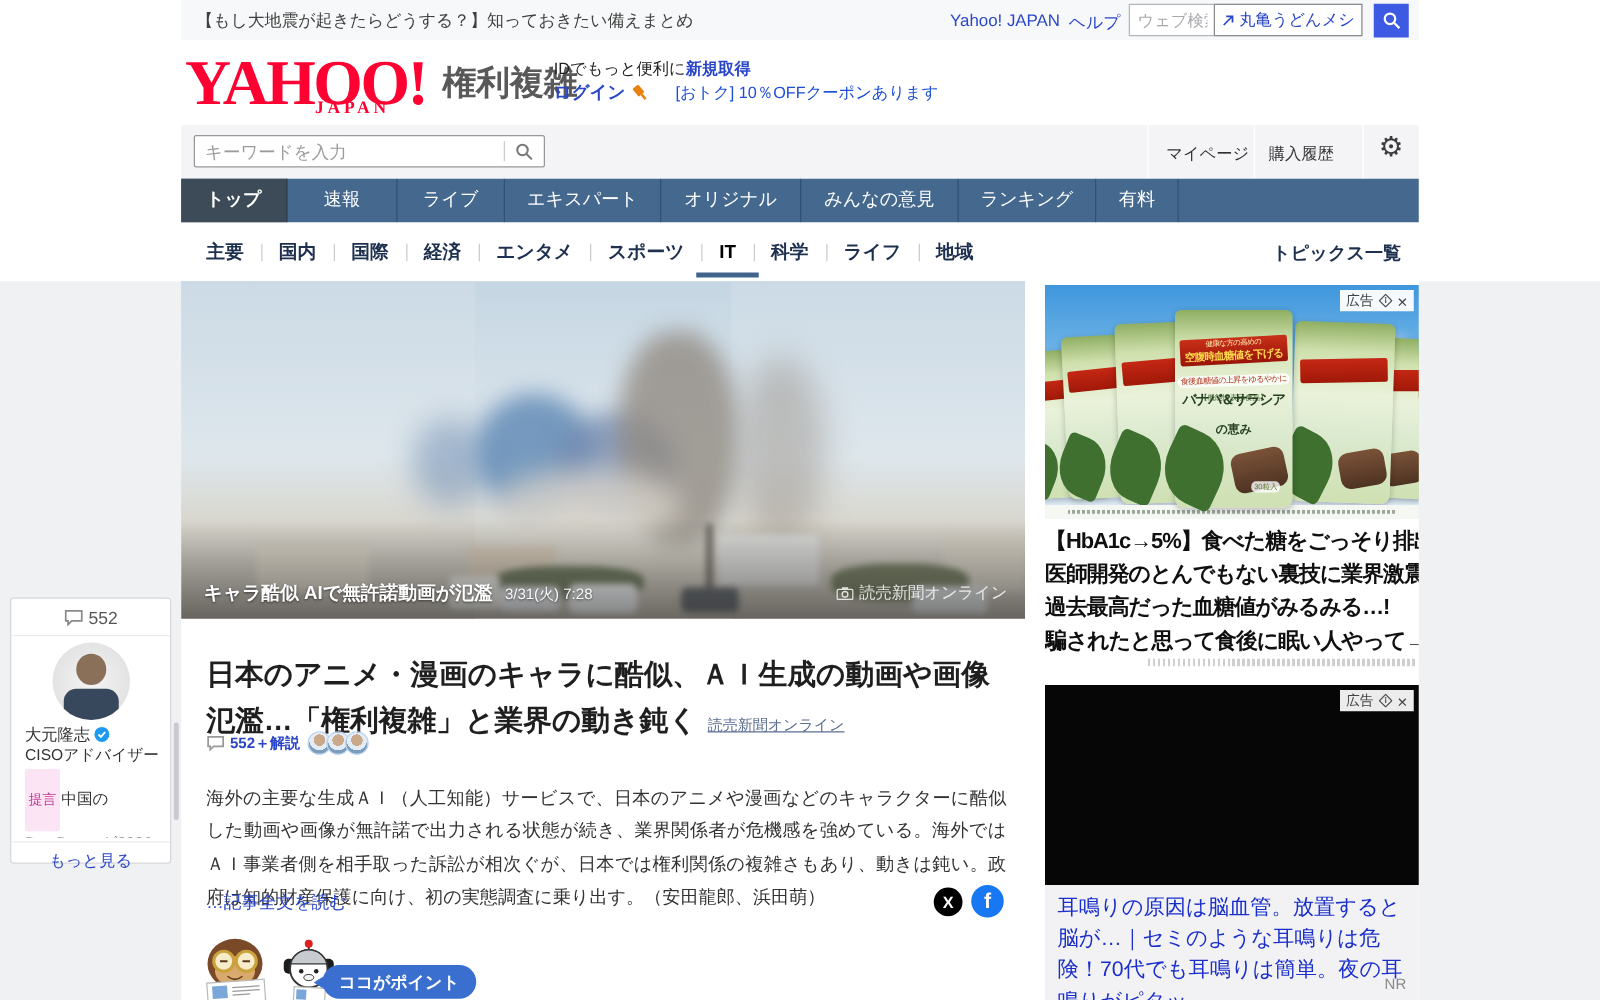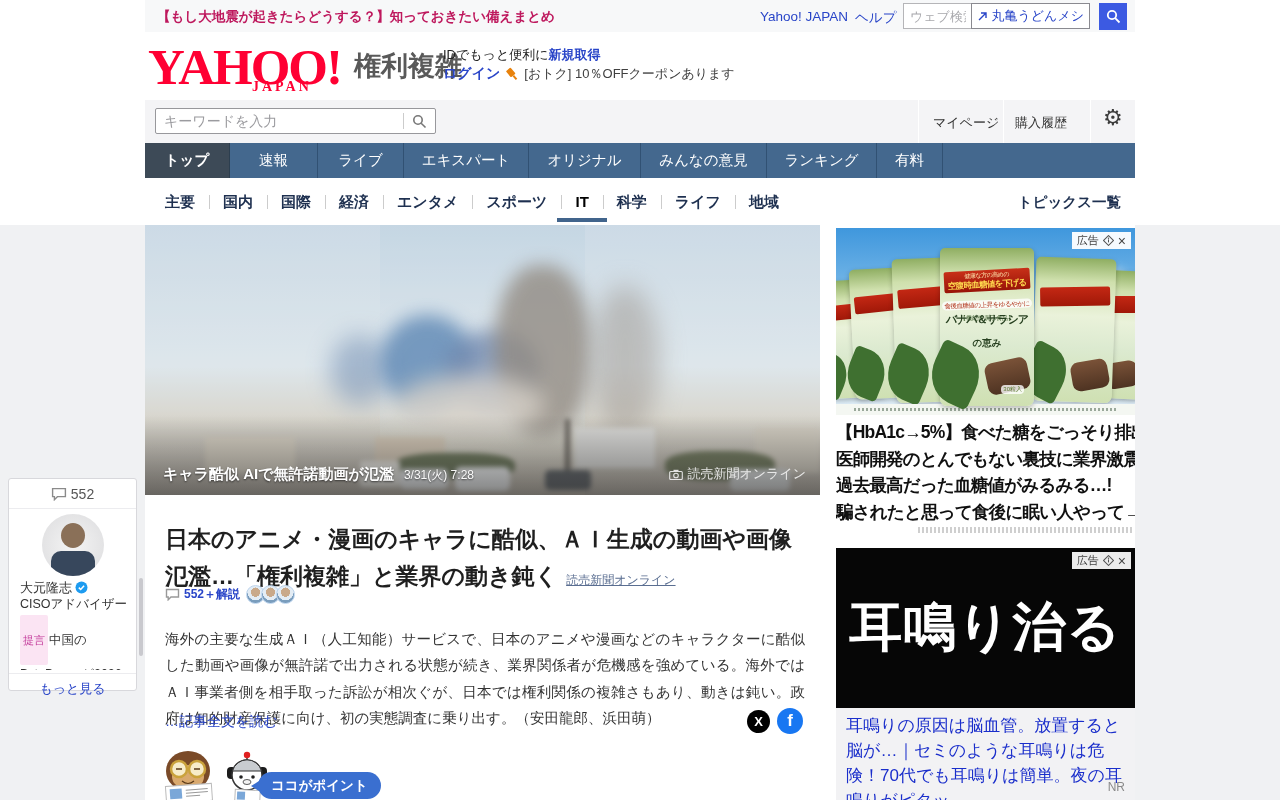--- a/index.html
+++ b/index.html
@@ -6,38 +6,38 @@
   body { margin:0; font-family:"Liberation Sans","DejaVu Sans",sans-serif; background:#fff; }
   .page { position:relative; width:1280px; height:800px; overflow:hidden; background:#fff; }
 
   
   .margin-bg { position:absolute; top:225px; height:575px; background:#f0f1f3; }
   .margin-bg.l { left:0; width:145px; }
   .margin-bg.r { left:1135px; width:145px; }
 
   
   .topstrip { position:absolute; left:145px; top:0; width:990px; height:32px; background:#f7f8f9; }
-  .announce { position:absolute; left:12px; top:8px; font-size:13.5px; font-weight:bold; color:#be185d; cursor:pointer; }
+  .announce { position:absolute; left:12px; top:8px; font-size:13.5px; font-weight:normal; color:#404040; cursor:pointer; }
   .yj-link { position:absolute; left:615px; top:9px; font-size:13.5px; color:#2945c8; cursor:pointer; }
   .help-link { position:absolute; left:710px; top:9px; font-size:13.5px; color:#2945c8; cursor:pointer; }
   .websearch { position:absolute; left:758px; top:3px; width:187px; height:26px; background:#fff; border:1px solid #b5b5b8; display:flex; align-items:stretch; }
   .ws-input { flex:1; border:none; outline:none; font-size:13px; color:#333; padding:0 6px; min-width:0; background:transparent; font-family:inherit; }
   .ws-input::placeholder { color:#a8a8ac; }
   .ws-chip { display:flex; align-items:center; gap:3px; border:1px solid #8a8a90; background:#fff; margin:-1px; padding:0 5px; font-size:13px; color:#2945c8; white-space:nowrap; cursor:pointer; }
   .ws-btn { position:absolute; left:954px; top:3px; width:28px; height:27px; background:#3c5ae2; border:none; display:flex; align-items:center; justify-content:center; cursor:pointer; }
 
   
   .logo-yahoo { position:absolute; left:148px; top:38px; font-family:"Liberation Serif","DejaVu Serif",serif; font-weight:bold; font-size:51px; letter-spacing:-2px; color:#ff0033; cursor:pointer; }
   .logo-japan { position:absolute; left:252px; top:79px; font-family:"Liberation Serif","DejaVu Serif",serif; font-weight:bold; font-size:14px; letter-spacing:3px; color:#ff0033; }
   .logo-service { position:absolute; left:354px; top:48px; font-size:27px; font-weight:bold; color:#595959; }
   .id-line { position:absolute; left:443px; top:46px; font-size:13px; color:#222; }
   .id-line .lnk { color:#2945c8; font-weight:bold; cursor:pointer; }
   .login-line { position:absolute; left:443px; top:65px; display:flex; align-items:center; gap:4px; font-size:13px; }
   .login { color:#2945c8; font-weight:bold; font-size:14px; cursor:pointer; }
-  .coupon { color:#404040; cursor:pointer; }
+  .coupon { color:#1d4ed8; cursor:pointer;margin-left:16px; }
 
   
   .searchrow { position:absolute; left:145px; top:100px; width:990px; height:43px; background:#f4f4f6; }
   .kw-box { position:absolute; left:10px; top:8px; width:281px; height:26px; border:1px solid #98989c; border-radius:2px; background:#fff; display:flex; align-items:center; }
   .kw-input { flex:1; border:none; outline:none; font-size:14px; color:#333; padding:0 8px; min-width:0; background:transparent; font-family:inherit; }
   .kw-input::placeholder { color:#9b9b9f; }
   .kw-div { width:1px; height:16px; background:#ccc; }
   .kw-mag { padding:0 8px; display:flex; cursor:pointer; }
   .sr-div { position:absolute; top:0; width:1px; height:43px; background:#fff; }
   .mypage { position:absolute; left:788px; top:14px; font-size:13px; color:#333; cursor:pointer; }
@@ -410,21 +410,20 @@
       <div class="ad1-line">【HbA1c→5%】食べた糖をごっそり排出</div>
       <div class="ad1-line">医師開発のとんでもない裏技に業界激震</div>
       <div class="ad1-line">過去最高だった血糖値がみるみる…!</div>
       <div class="ad1-line">騙されたと思って食後に眠い人やって→</div>
       <div class="ad1-disc"></div>
     </div>
   </div>
 
   <div class="ad2">
     <div class="ad2-img">
-      <span class="ad2-big">耳鳴り治る</span>
       <div class="ad-chip">
         <span>広告</span>
         <svg width="11" height="11" viewBox="0 0 11 11">
             <rect x="2" y="2" width="7" height="7" transform="rotate(45 5.5 5.5)" fill="none" stroke="#555"></rect>
             <line x1="5.5" y1="4.4" x2="5.5" y2="7.4" stroke="#555"></line>
             <circle cx="5.5" cy="3.2" r="0.7" fill="#555"></circle>
           </svg>
         <span class="ad-x">×</span>
       </div>
     </div>

